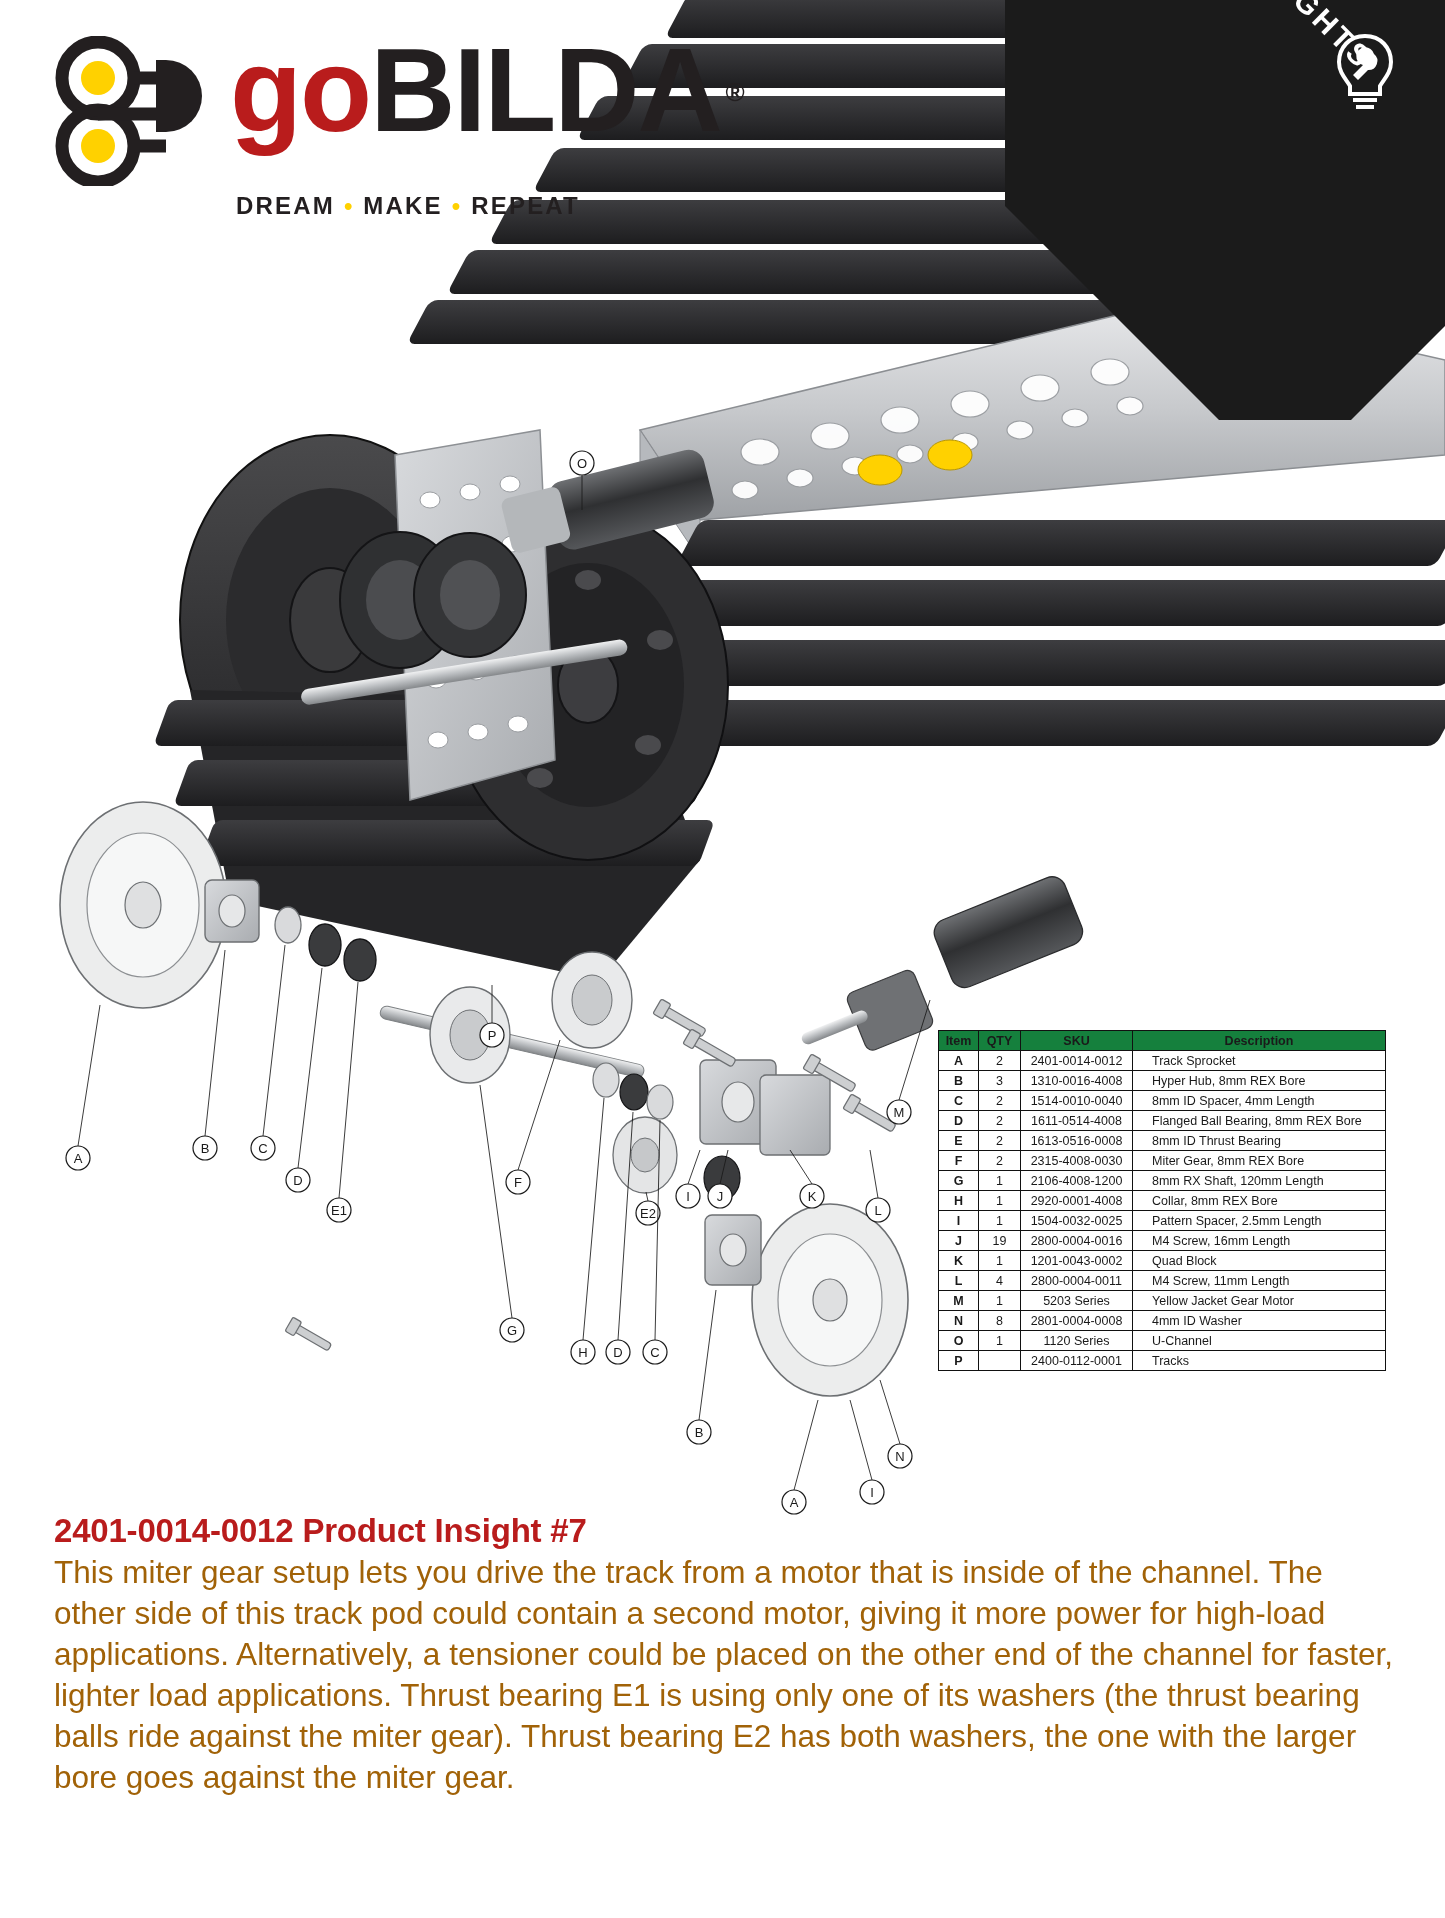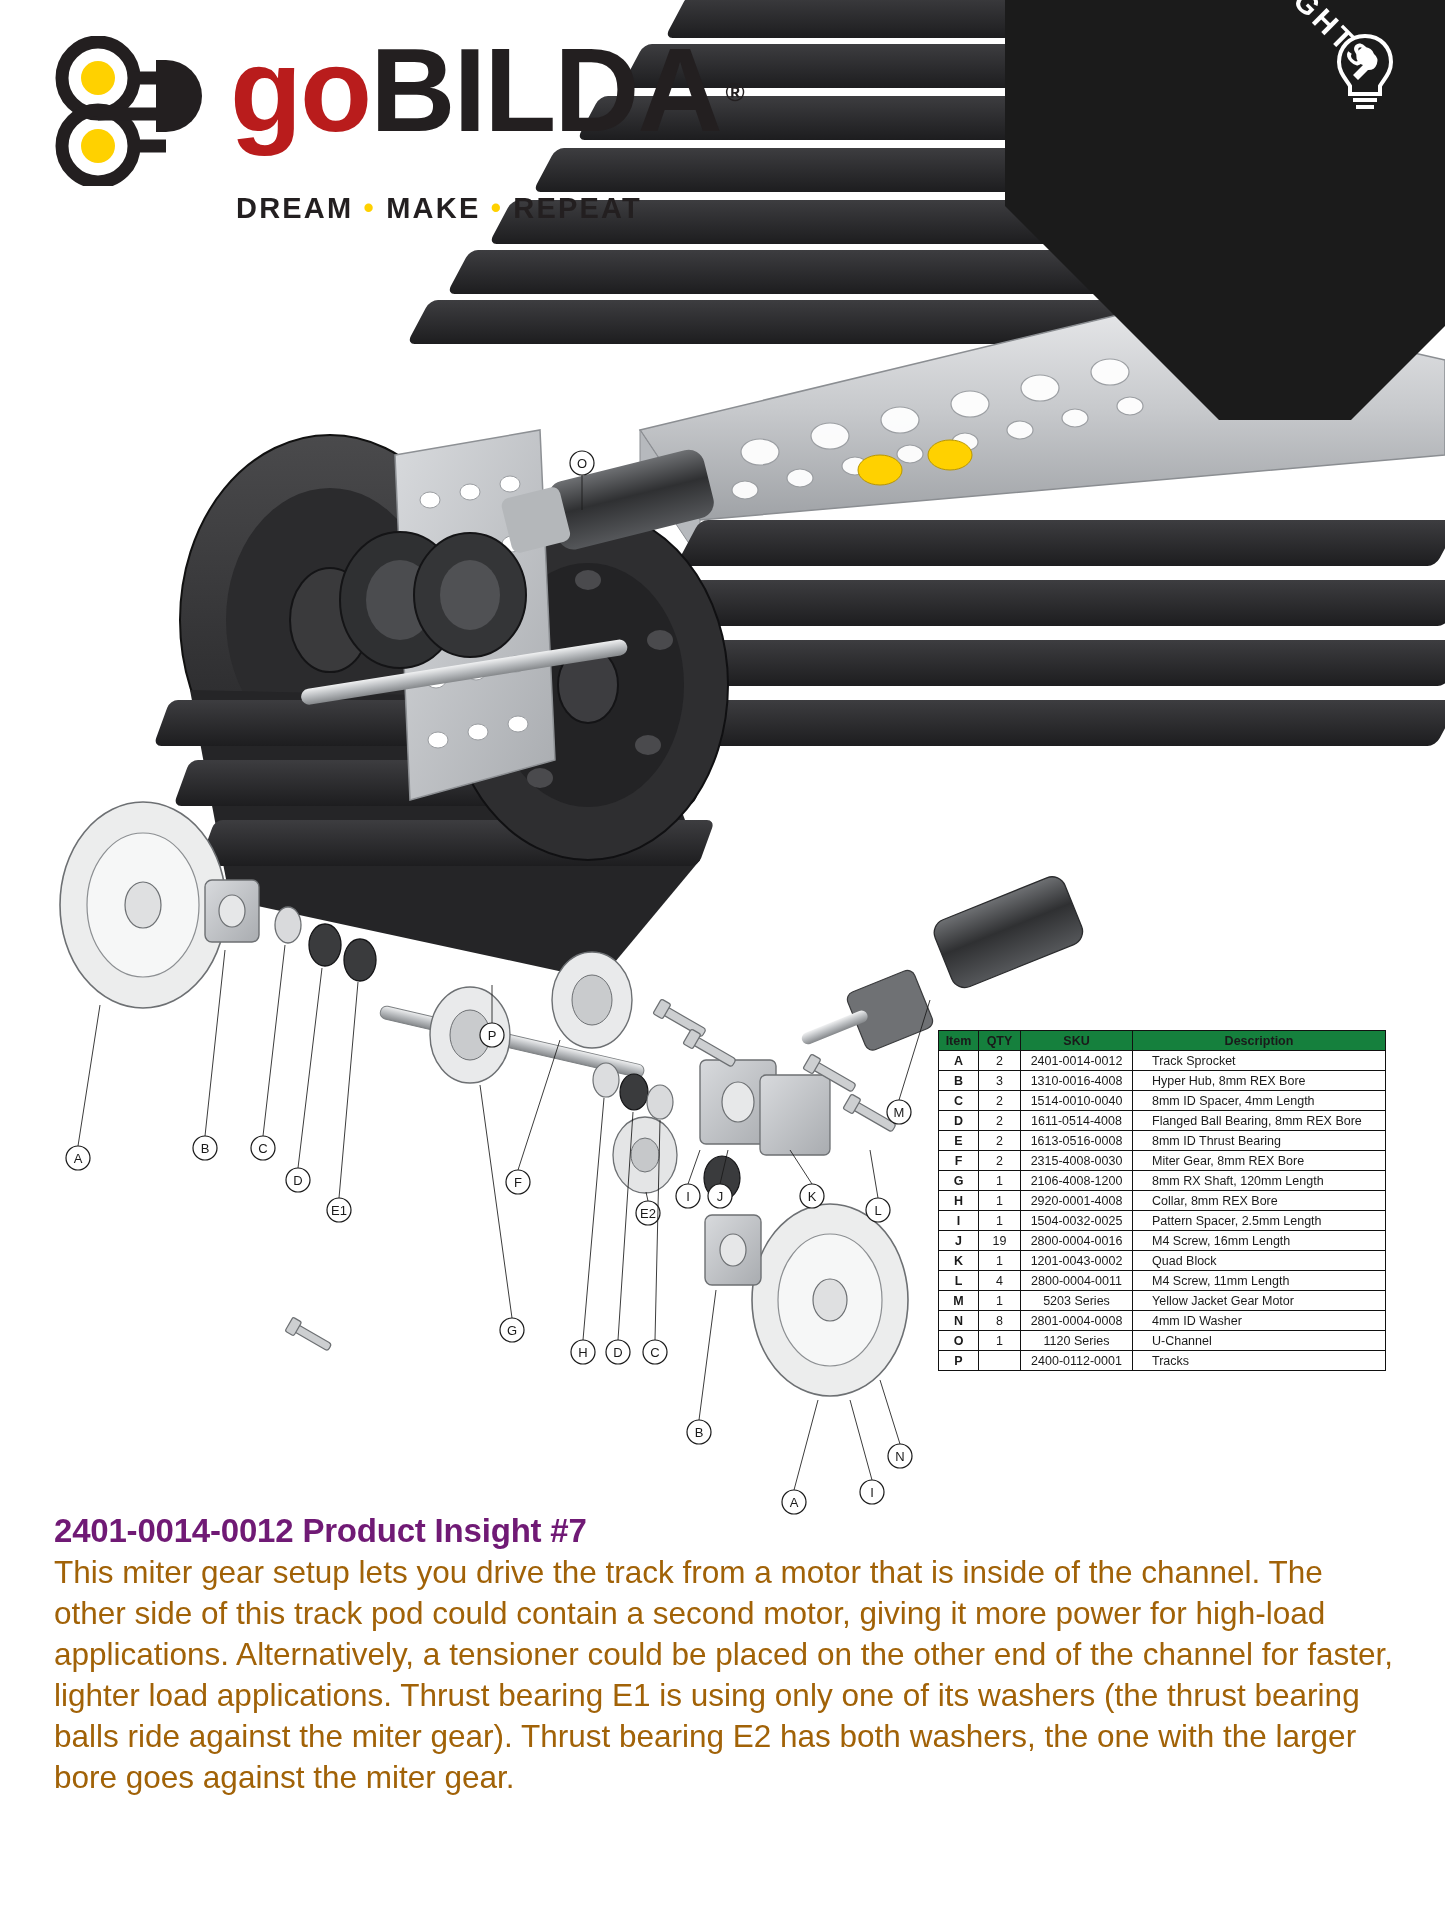--- a/index.html
+++ b/index.html
@@ -26,21 +26,21 @@
     font-family:"Liberation Sans", sans-serif;
     position:relative;
   }
   .logo-word .go { color:#b91c1c; }
   .reg {
     position:absolute; top:2px; right:-22px;
     font-size:26px; font-weight:bold; color:#231f20;
   }
   .tagline {
     margin-left:190px; margin-top:6px;
-    font-size:29px; font-weight:bold; letter-spacing:2.2px;
+    font-size:24px; font-weight:bold; letter-spacing:2.2px;
     color:#231f20; white-space:nowrap;
   }
   .tagline .dot { color:#FFD100; }
 
   
   .ribbon-wrap {
     position:absolute; right:0; top:0; width:440px; height:420px;
     overflow:hidden; z-index:25; pointer-events:none;
   }
   .ribbon-bg {
@@ -78,21 +78,21 @@
   .parts-table td.item { text-align:center; font-weight:bold; width:40px; }
   .parts-table td.qty  { text-align:center; width:42px; }
   .parts-table td.sku  { text-align:center; width:112px; }
   .parts-table td.desc { text-align:left; padding-left:19px; }
 
   
   .caption {
     position:absolute; left:54px; top:1512px; width:1348px; z-index:28;
   }
   .caption h1 {
-    margin:0 0 2px 0; font-size:33px; font-weight:bold; color:#701a75;
+    margin:0 0 2px 0; font-size:33px; font-weight:bold; color:#b91c1c;
     letter-spacing:-0.2px;
   }
   .caption p {
     margin:0; font-size:31.5px; line-height:41px; color:#a16207;
   }
 
   
   .callout { font-size:13px; fill:#1a1a1a; font-family:"Liberation Sans", sans-serif; }
 </style>
 </head>

